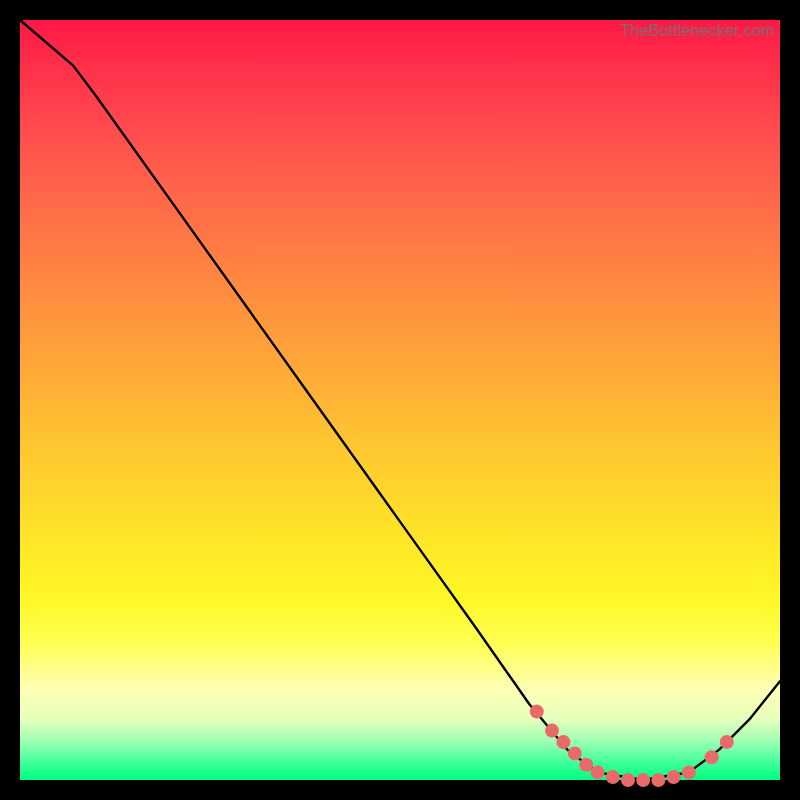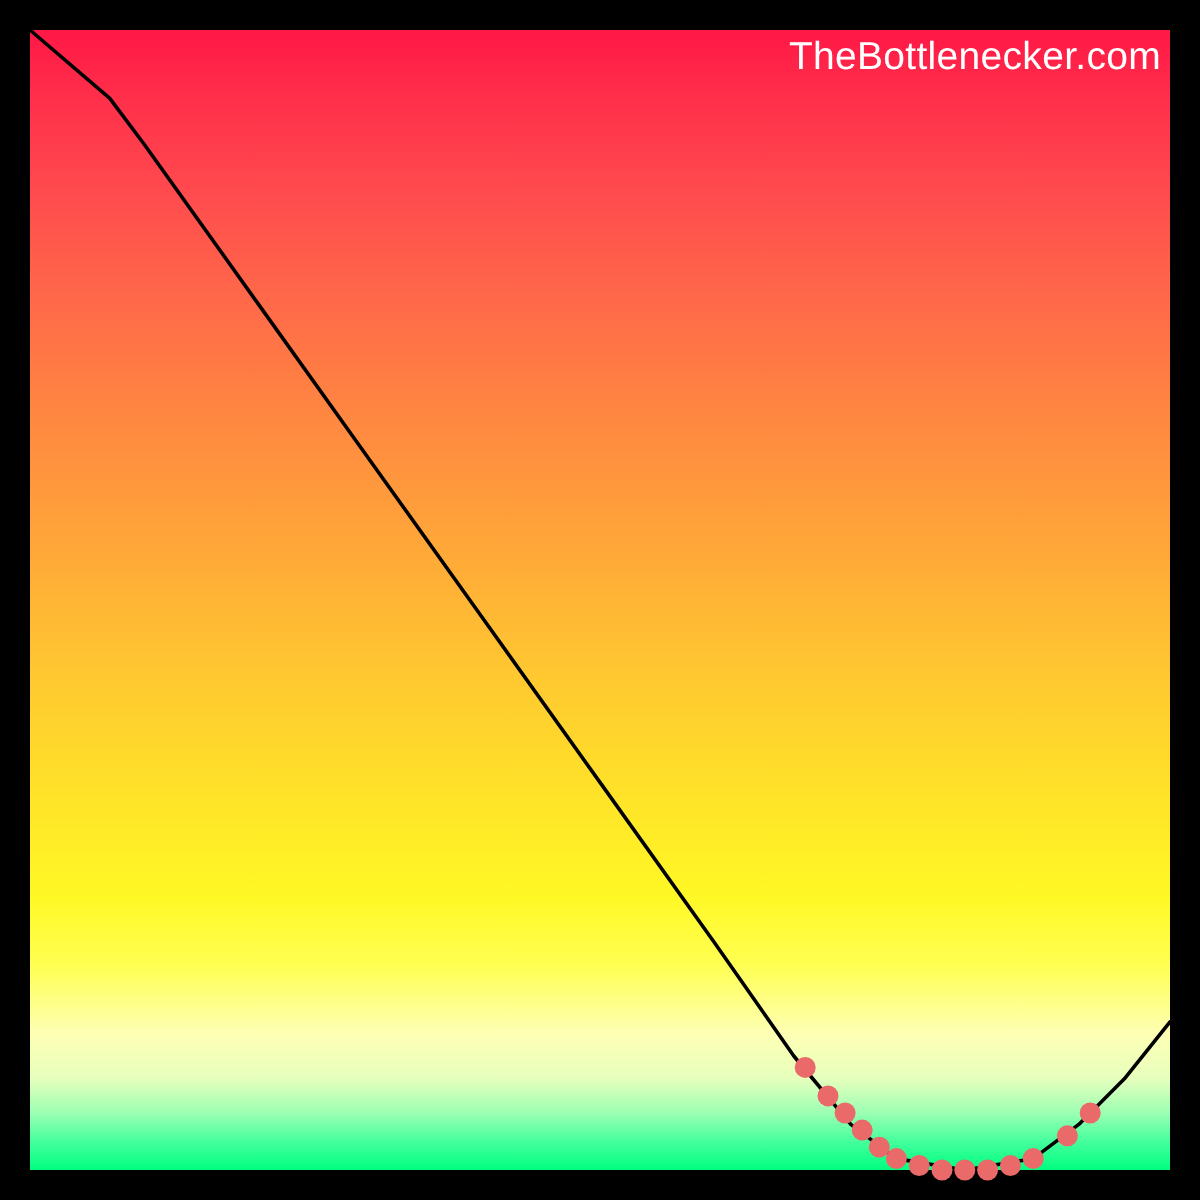--- a/index.html
+++ b/index.html
@@ -41,22 +41,22 @@
       #e6ffbd 92%,
       #9bffb2 95%,
       #45ff9d 97.5%,
       #00ff80 100%
     );
   }
   .watermark {
     position: absolute;
     top: 2px;
     right: 6px;
-    color: #ffffff;
-    font-size: 26px;
+    color: #737373;
+    font-size: 16px;
     font-weight: 500;
     letter-spacing: 0.2px;
     pointer-events: none;
   }
   svg.curve {
     position: absolute;
     left: 0;
     top: 0;
     width: 760px;
     height: 760px;

